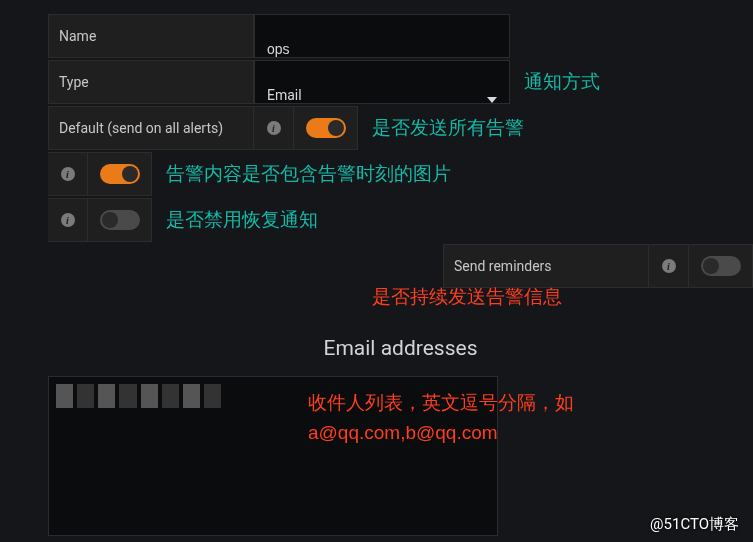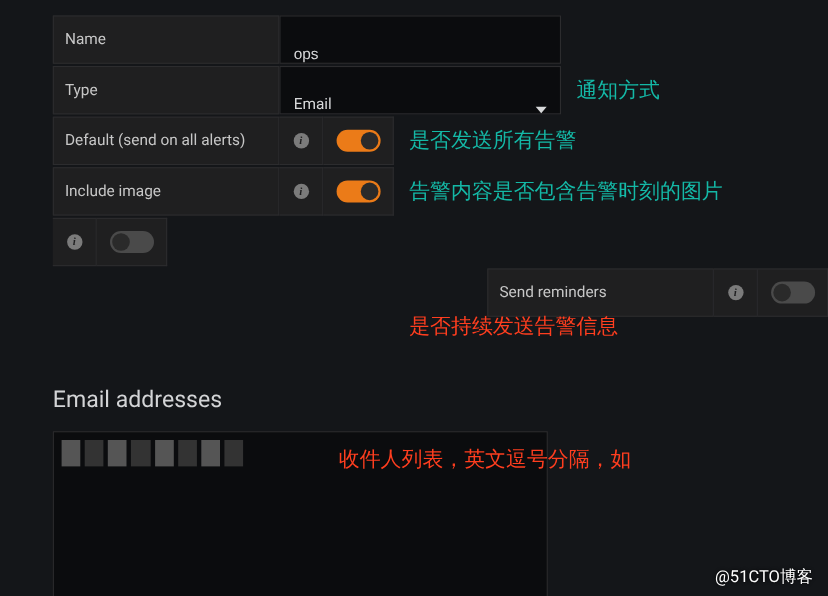--- a/index.html
+++ b/index.html
@@ -118,22 +118,23 @@
     font-size: 19px;
     font-family: "Microsoft YaHei", sans-serif;
     position: relative;
     left: 262px;
     top: -4px;
     margin-left: 62px;
   }
   .section-title {
     font-size: 21px;
     color: #d3d4d6;
-    margin: 38px 0 16px 0;
+    margin: 22px 0 16px 0;
     font-weight: 400;
+    text-align: center;
   }
   .textarea-wrap {
     position: relative;
     width: 450px;
   }
   .textarea {
     width: 450px;
     height: 160px;
     background: #0b0c0e;
     border: 1px solid #2c2c2e;
@@ -202,41 +203,41 @@
       </div>
     <div class="toggle-cell">
       <div class="toggle on">
           <div class="knob"></div>
         </div>
     </div>
     <span class="annot">是否发送所有告警</span>
   </div>
 
   <div class="form-row">
-    <div class="label-cell">Include image</div>
     <div class="info-cell">
         <span class="info-icon">i</span>
       </div>
     <div class="toggle-cell">
       <div class="toggle on">
           <div class="knob"></div>
         </div>
     </div>
     <span class="annot">告警内容是否包含告警时刻的图片</span>
   </div>
 
   <div class="form-row">
     <div class="info-cell">
         <span class="info-icon">i</span>
       </div>
     <div class="toggle-cell">
       <div class="toggle off">
           <div class="knob"></div>
         </div>
     </div>
+    <span class="annot">是否禁用恢复通知</span>
   </div>
 
   <div class="form-row" style="margin-bottom:0;justify-content:flex-end;">
     <div class="label-cell">Send reminders</div>
     <div class="info-cell">
         <span class="info-icon">i</span>
       </div>
     <div class="toggle-cell">
       <div class="toggle off">
           <div class="knob"></div>
@@ -254,18 +255,19 @@
         <span></span>
         <span></span>
         <span></span>
         <span></span>
         <span></span>
         <span></span>
         <span></span>
     </div>
     <div class="textarea-annot">
       <div>收件人列表，英文逗号分隔，如</div>
+      <div>a@qq.com,b@qq.com</div>
     </div>
   </div>
 
 </div>
 
 <div class="watermark">@51CTO博客</div>
 
 </body></html>

